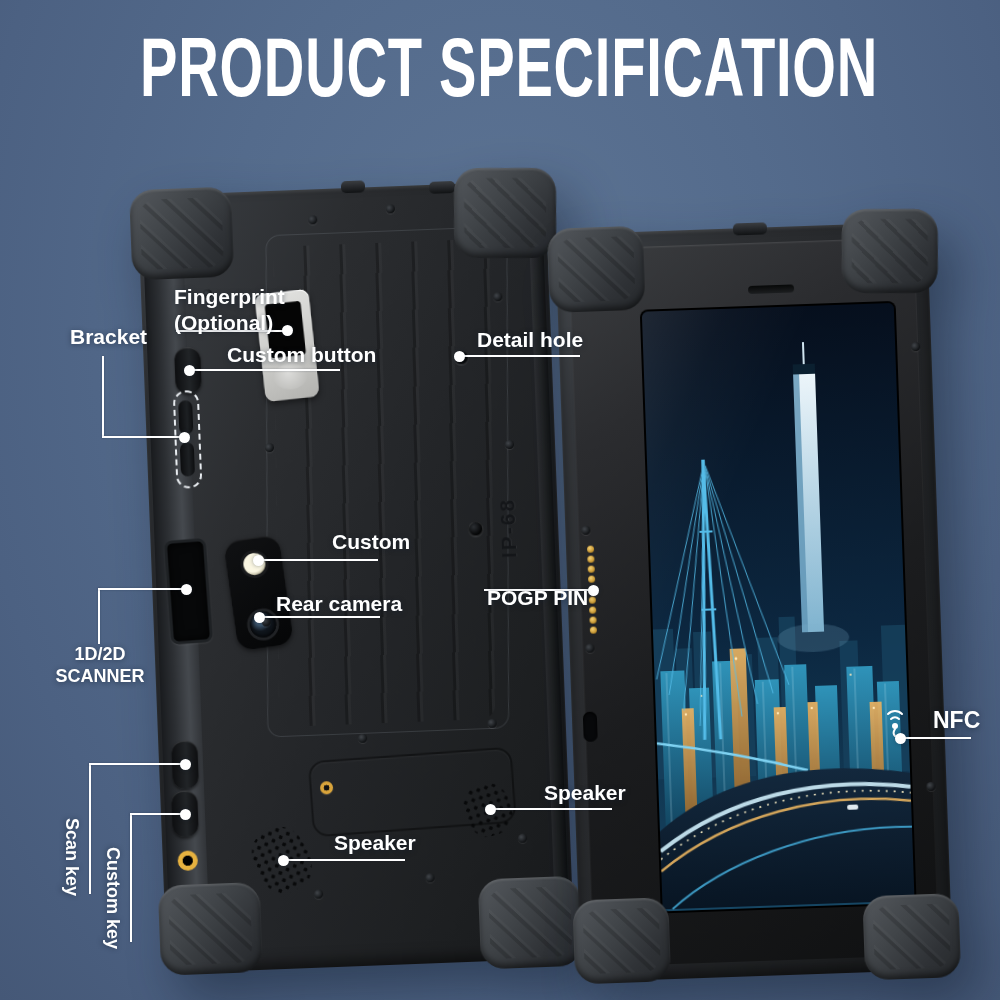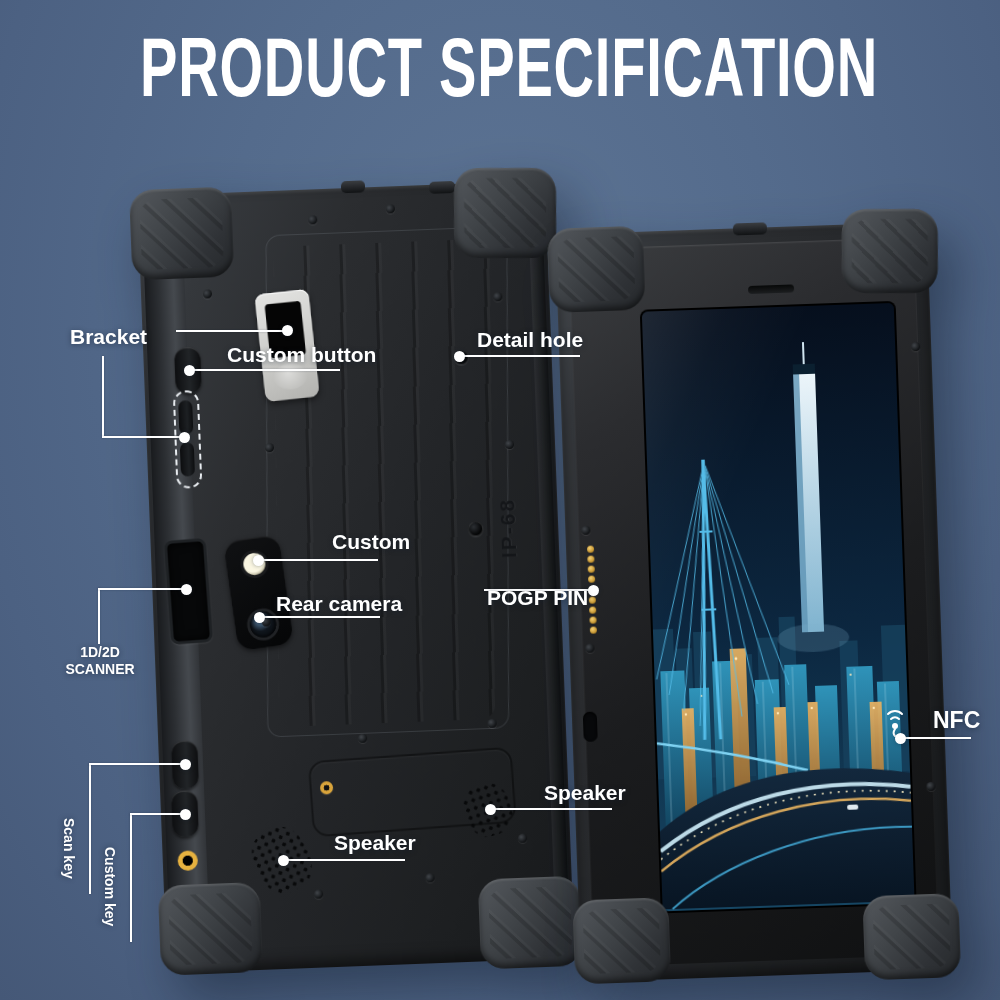--- a/index.html
+++ b/index.html
@@ -8,21 +8,21 @@
     font-family:"Liberation Sans", sans-serif;}
   
   .title{position:absolute;left:0;top:18px;width:1000px;text-align:center;color:#fff;
     font-weight:700;font-size:78px;letter-spacing:1px;white-space:nowrap;
     transform:scale(.72,1.08);transform-origin:50% 0;}
   .subtitle{position:absolute;left:0;top:118px;width:1000px;text-align:center;color:#eef3f8;
     font-size:30px;font-weight:400;}
   
   .lbl{position:absolute;color:#fff;font-size:21px;font-weight:600;line-height:1.22;
     white-space:pre-line;text-shadow:0 1px 5px rgba(18,30,46,.5);z-index:40;}
-  .lbl.small{font-size:14px;}
+  .lbl.small{font-size:18px;}
   .vlbl{writing-mode:vertical-rl;}
   .cline{position:absolute;background:#fff;z-index:38;box-shadow:0 0 2px rgba(20,32,48,.35);}
   .h{height:2px;} .v{width:2px;}
   .cdot{position:absolute;width:11px;height:11px;border-radius:50%;background:#fff;
     margin:-5px 0 0 -5px;z-index:39;box-shadow:0 0 4px rgba(20,32,48,.4);}
   
   .tablet{position:absolute;filter:drop-shadow(16px 26px 26px rgba(8,16,30,.42));}
   .t-back{left:152px;top:188px;width:408px;height:778px;transform:rotate(-2.2deg);z-index:5;}
   .t-front{left:568px;top:228px;width:372px;height:748px;transform:rotate(-2deg);z-index:6;}
   .body{position:absolute;inset:0;border-radius:40px;
@@ -295,20 +295,22 @@
 
   <svg class="nfc" style="left:882px;top:706px;" width="26" height="34" viewBox="0 0 26 34">
     <g fill="none" stroke="#fff" stroke-width="2" stroke-linecap="round">
       <path d="M6,8 C10,4 16,4 20,8"></path>
       <path d="M9,13 C11.5,10.5 14.5,10.5 17,13"></path>
       <circle cx="13" cy="20" r="3" fill="#fff" stroke="none"></circle>
       <path d="M13,23 C11,26 11,28 13,30"></path>
     </g>
   </svg>
 
+  <div class="lbl" style="left:174px;top:284px;">Fingerprint
+(Optional)</div>
   <div class="cline h" style="left:176px;top:330px;width:111px;"></div>
   <div class="cdot" style="left:287px;top:330px;"></div>
 
   <div class="lbl" style="left:70px;top:324px;">Bracket</div>
   <div class="cline v" style="left:102px;top:356px;height:82px;"></div>
   <div class="cline h" style="left:102px;top:436px;width:82px;"></div>
   <div class="cdot" style="left:184px;top:437px;"></div>
 
   <div class="lbl" style="left:227px;top:342px;">Custom button</div>
   <div class="cline h" style="left:191px;top:369px;width:149px;"></div>

